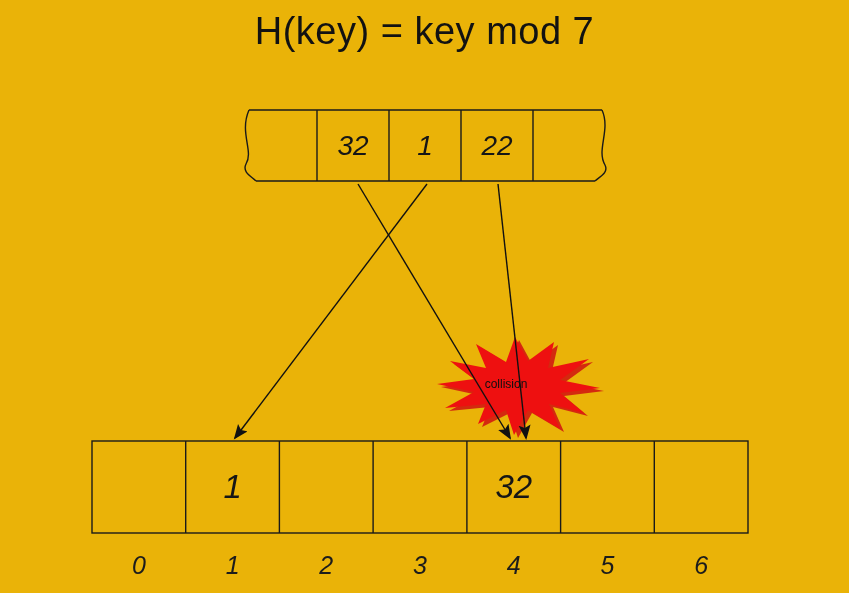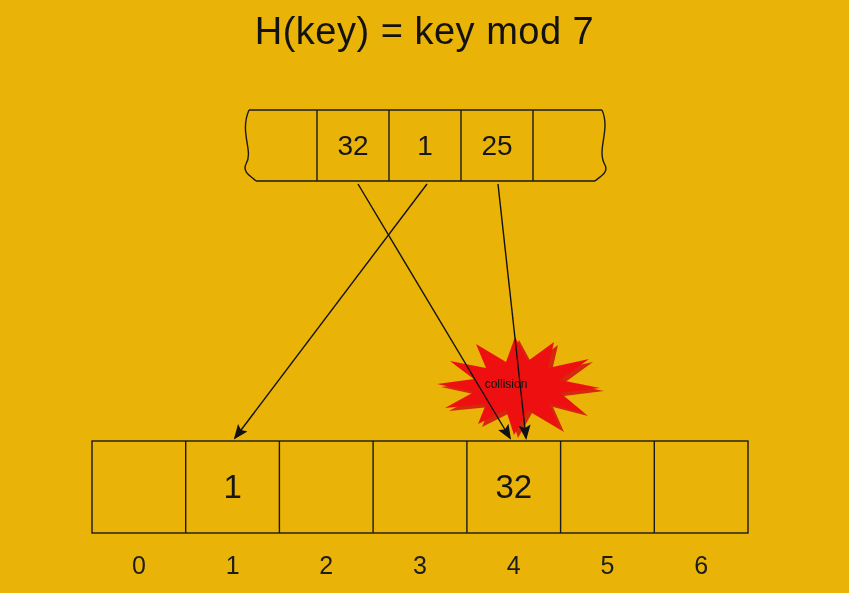--- a/index.html
+++ b/index.html
@@ -6,21 +6,21 @@
   .canvas {
     position:relative; width:849px; height:593px; background:#eab308;
     font-family:"Liberation Sans", sans-serif; overflow:hidden;
   }
   .title {
     position:absolute; left:0; top:10px; width:100%;
     text-align:center; font-size:38px; color:#121212; letter-spacing:0.5px;
   }
   .svg-layer { position:absolute; left:0; top:0; width:849px; height:593px; }
   .cells-row { position:absolute; display:flex; }
-  .cell { display:flex; align-items:center; justify-content:center; }
+  .cell { display:flex; align-items:center; justify-content:center;font-style:italic; }
   .top-cells { left:245px; top:110px; width:360px; height:71px; font-size:28px; color:#161616; }
   .top-cells .cell { width:72px; height:71px; }
   .bottom-cells { left:92px; top:441px; width:656px; height:92px; font-size:33px; color:#161616; }
   .bottom-cells .cell { flex:1; height:92px; }
   .index-row { left:92px; top:549px; width:656px; height:32px; font-size:25px; color:#1c1c1c; }
   .index-row .cell { flex:1; height:32px; }
   .collision-label {
     position:absolute; left:506px; top:384px; transform:translate(-50%,-50%);
     font-size:12px; color:#101010; z-index:3; white-space:nowrap;
   }
@@ -69,21 +69,21 @@
       <line x1="358" y1="184" x2="510" y2="438" marker-end="url(#ah)"></line>
       <line x1="427" y1="184" x2="235" y2="438" marker-end="url(#ah)"></line>
       <line x1="498" y1="184" x2="526" y2="438" marker-end="url(#ah)"></line>
     </g>
   </svg>
 
   <div class="cells-row top-cells">
     <div class="cell"></div>
     <div class="cell">32</div>
     <div class="cell">1</div>
-    <div class="cell">25</div>
+    <div class="cell">22</div>
     <div class="cell"></div>
   </div>
 
   <div class="collision-label">collision</div>
 
   <div class="cells-row bottom-cells">
     <div class="cell"></div>
     <div class="cell">1</div>
     <div class="cell"></div>
     <div class="cell"></div>

